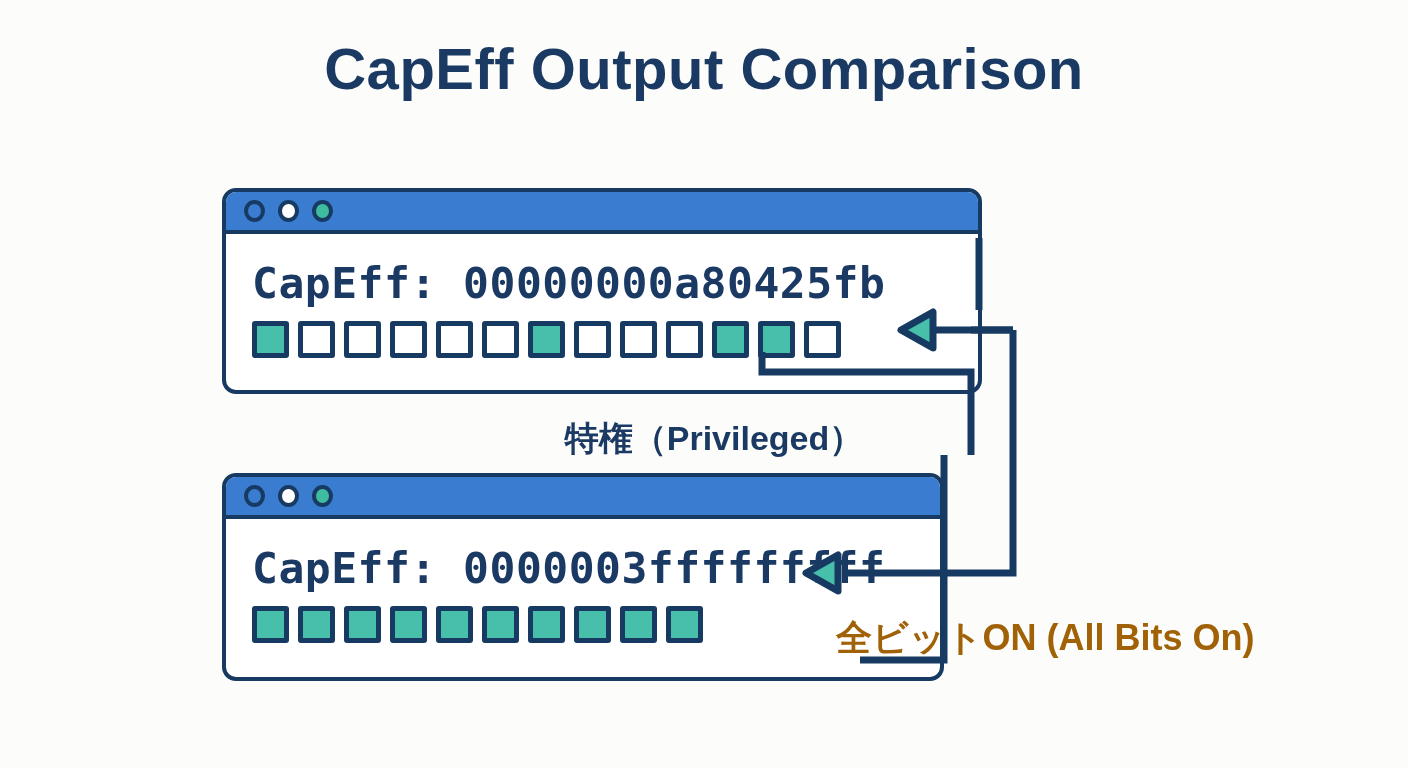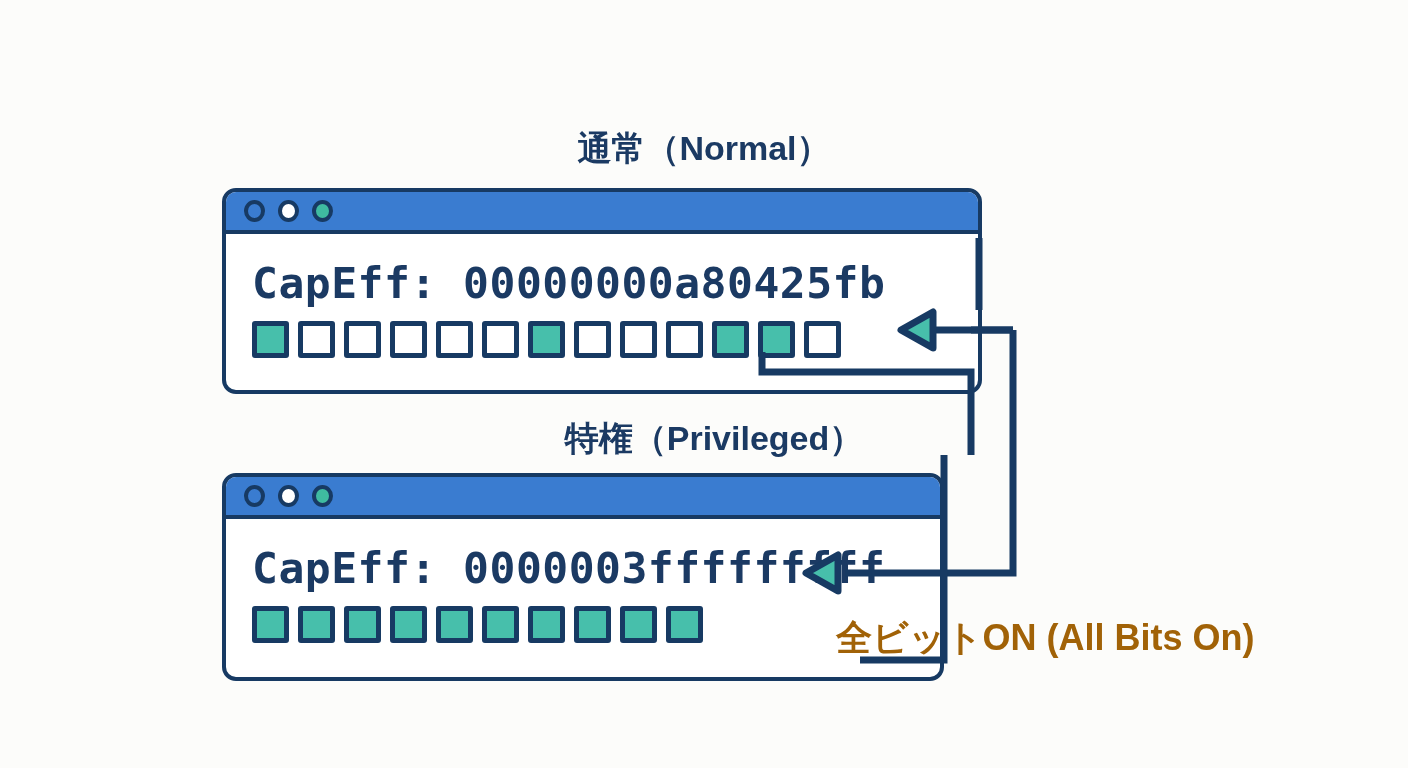--- a/index.html
+++ b/index.html
@@ -148,22 +148,22 @@
     color: #a16207;
     white-space: nowrap;
     line-height: 1;
   }
 </style>
 </head>
 <body>
 
 <div id="stage">
 
-
-  <div class="section-label" id="label-normal">通常（Normal）</div>
+  <div class="page-title">CapEff Output Comparison</div>
+
 
   <div class="window" id="window-normal">
     <div class="titlebar">
       <span class="dot dot-blue"></span>
       <span class="dot dot-white"></span>
       <span class="dot dot-teal"></span>
     </div>
     <div class="win-body">
       <div class="capeff-row">
         <span class="capeff-text">CapEff: 00000000a80425fb</span>

